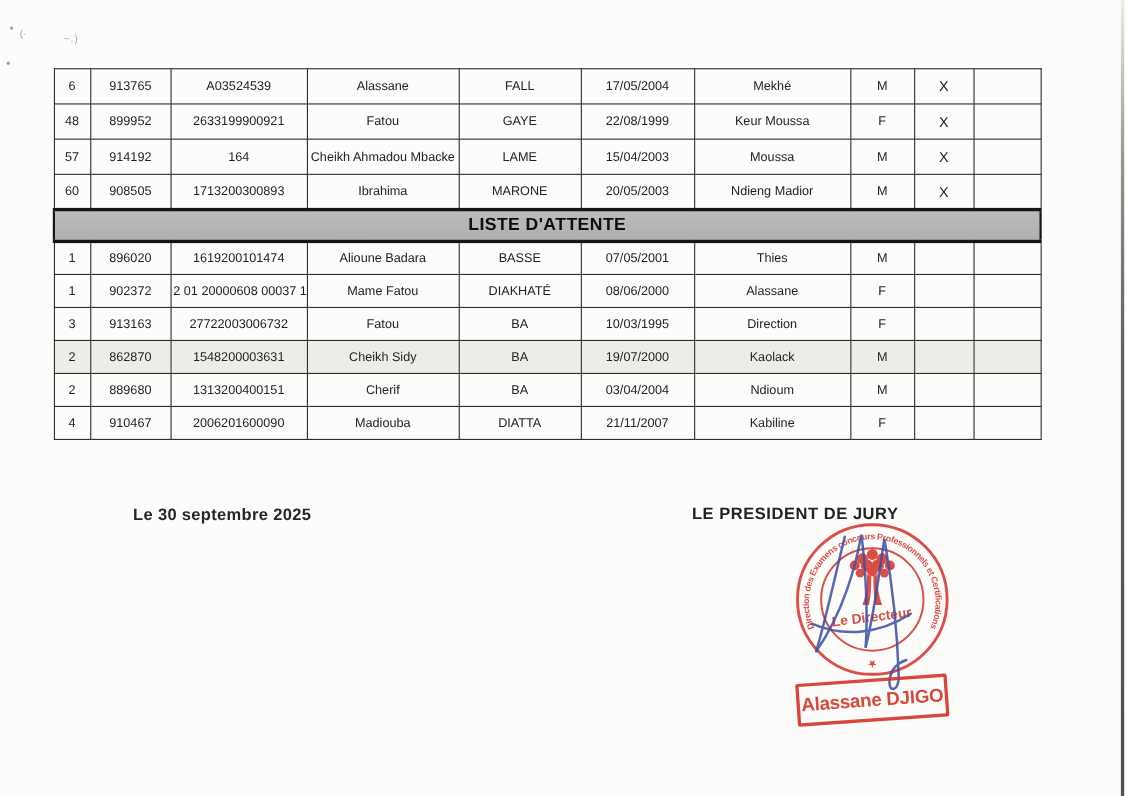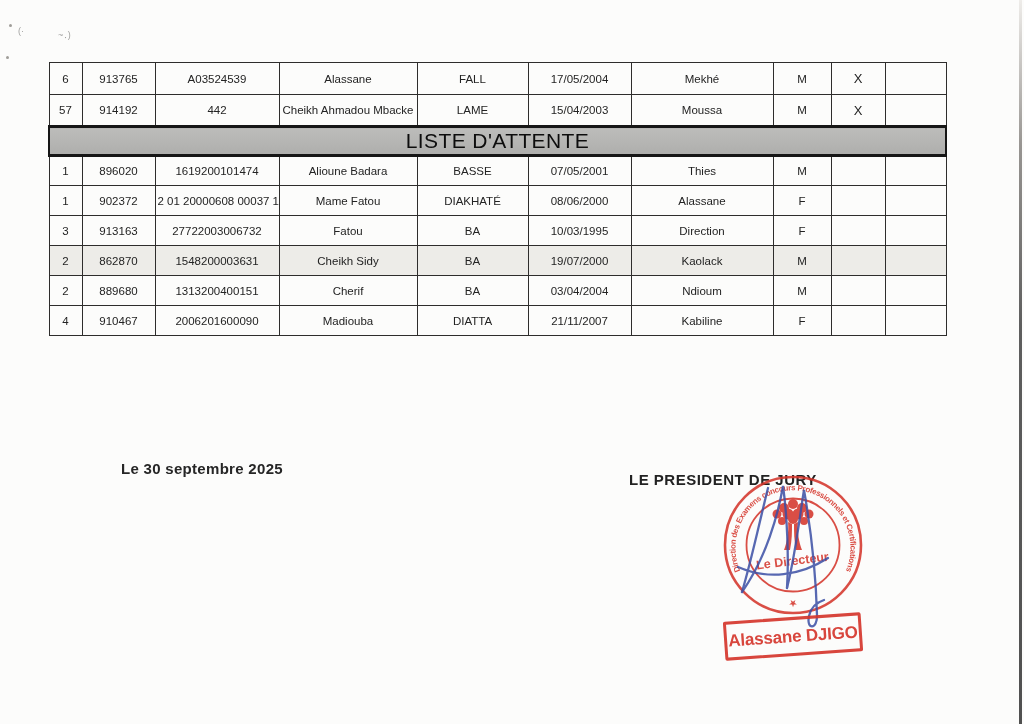--- a/index.html
+++ b/index.html
@@ -31,31 +31,31 @@
     padding:0 2px;overflow:hidden;white-space:nowrap;
   }
   tbody.top-rows tr{height:32px;}
   tbody.wait-rows tr{height:30px;}
   tr.shaded td{background:#edece8;}
   td.cell-mark{font-size:13px;padding-top:7px;vertical-align:top;}
   tbody.wait-rows td.cell-mark{padding-top:0;vertical-align:middle;}
   tr.banner-row td{
     height:26px;background:linear-gradient(to bottom,#bcbcba,#aeaeac);
     border:2px solid #161616;border-top-width:3px;border-bottom-width:3px;
-    font-size:21px;font-weight:normal;letter-spacing:.4px;color:#0d0d0d;
+    font-size:16px;font-weight:bold;letter-spacing:.4px;color:#0d0d0d;
   }
 
   
   .date-line{
     position:absolute;left:85px;top:460px;
     font-size:15px;font-weight:bold;color:#262626;letter-spacing:.3px;margin-left:36px;
   }
   .president-line{
     position:absolute;left:629px;top:459px;
-    font-size:15px;font-weight:bold;color:#222;letter-spacing:.5px;margin-top:12px;
+    font-size:15px;font-weight:bold;color:#222;letter-spacing:.5px;
   }
 
   
   .stamp-svg{position:absolute;left:698px;top:470px;}
   .name-stamp{
     position:absolute;left:724px;top:617px;width:132px;height:33px;
     border:3px solid #d5372d;border-radius:2px;
     transform:rotate(-4deg);
     display:flex;align-items:center;justify-content:center;
     color:#d5372d;font-weight:bold;font-size:17px;letter-spacing:-0.2px;
@@ -94,27 +94,51 @@
           <td class="cell-nid">A03524539</td>
           <td class="cell-first">Alassane</td>
           <td class="cell-last">FALL</td>
           <td class="cell-dob">17/05/2004</td>
           <td class="cell-place">Mekhé</td>
           <td class="cell-sex">M</td>
           <td class="cell-mark">X</td>
           <td class="cell-extra"></td>
         </tr>
         <tr>
+          <td class="cell-rank">48</td>
+          <td class="cell-num">899952</td>
+          <td class="cell-nid">2633199900921</td>
+          <td class="cell-first">Fatou</td>
+          <td class="cell-last">GAYE</td>
+          <td class="cell-dob">22/08/1999</td>
+          <td class="cell-place">Keur Moussa</td>
+          <td class="cell-sex">F</td>
+          <td class="cell-mark">X</td>
+          <td class="cell-extra"></td>
+        </tr>
+        <tr>
           <td class="cell-rank">57</td>
           <td class="cell-num">914192</td>
-          <td class="cell-nid">442</td>
+          <td class="cell-nid">164</td>
           <td class="cell-first">Cheikh Ahmadou Mbacke</td>
           <td class="cell-last">LAME</td>
           <td class="cell-dob">15/04/2003</td>
           <td class="cell-place">Moussa</td>
+          <td class="cell-sex">M</td>
+          <td class="cell-mark">X</td>
+          <td class="cell-extra"></td>
+        </tr>
+        <tr>
+          <td class="cell-rank">60</td>
+          <td class="cell-num">908505</td>
+          <td class="cell-nid">1713200300893</td>
+          <td class="cell-first">Ibrahima</td>
+          <td class="cell-last">MARONE</td>
+          <td class="cell-dob">20/05/2003</td>
+          <td class="cell-place">Ndieng Madior</td>
           <td class="cell-sex">M</td>
           <td class="cell-mark">X</td>
           <td class="cell-extra"></td>
         </tr>
       </tbody>
     <tbody>
       <tr class="banner-row">
         <td colspan="10">LISTE D'ATTENTE</td>
       </tr>
     </tbody>

